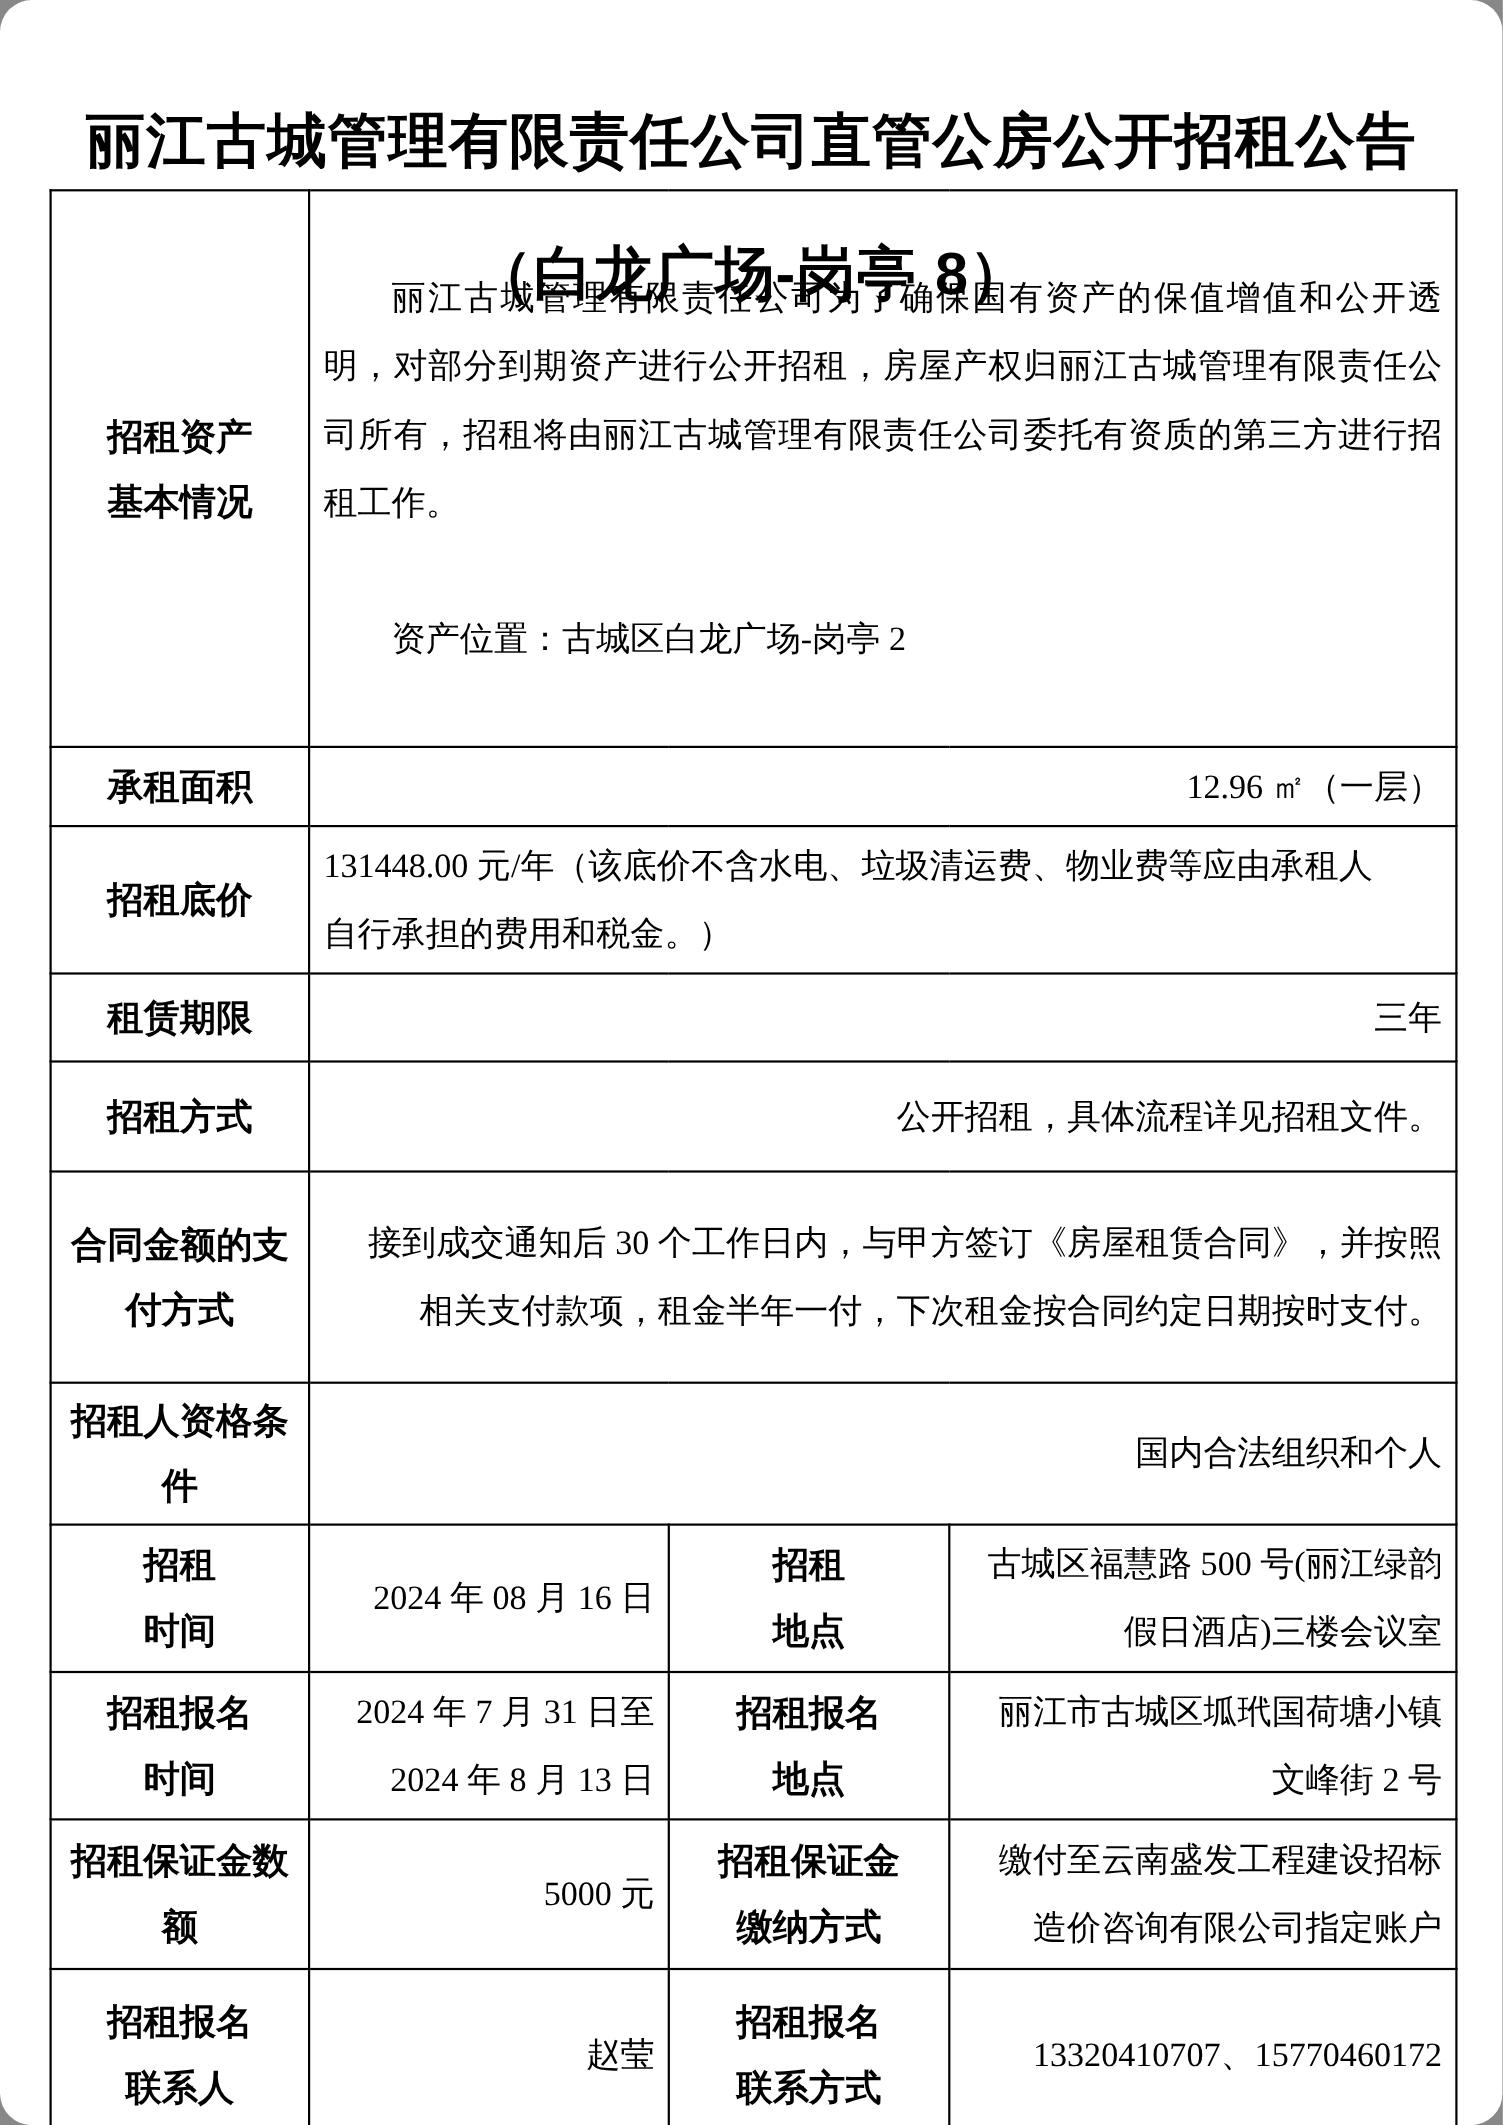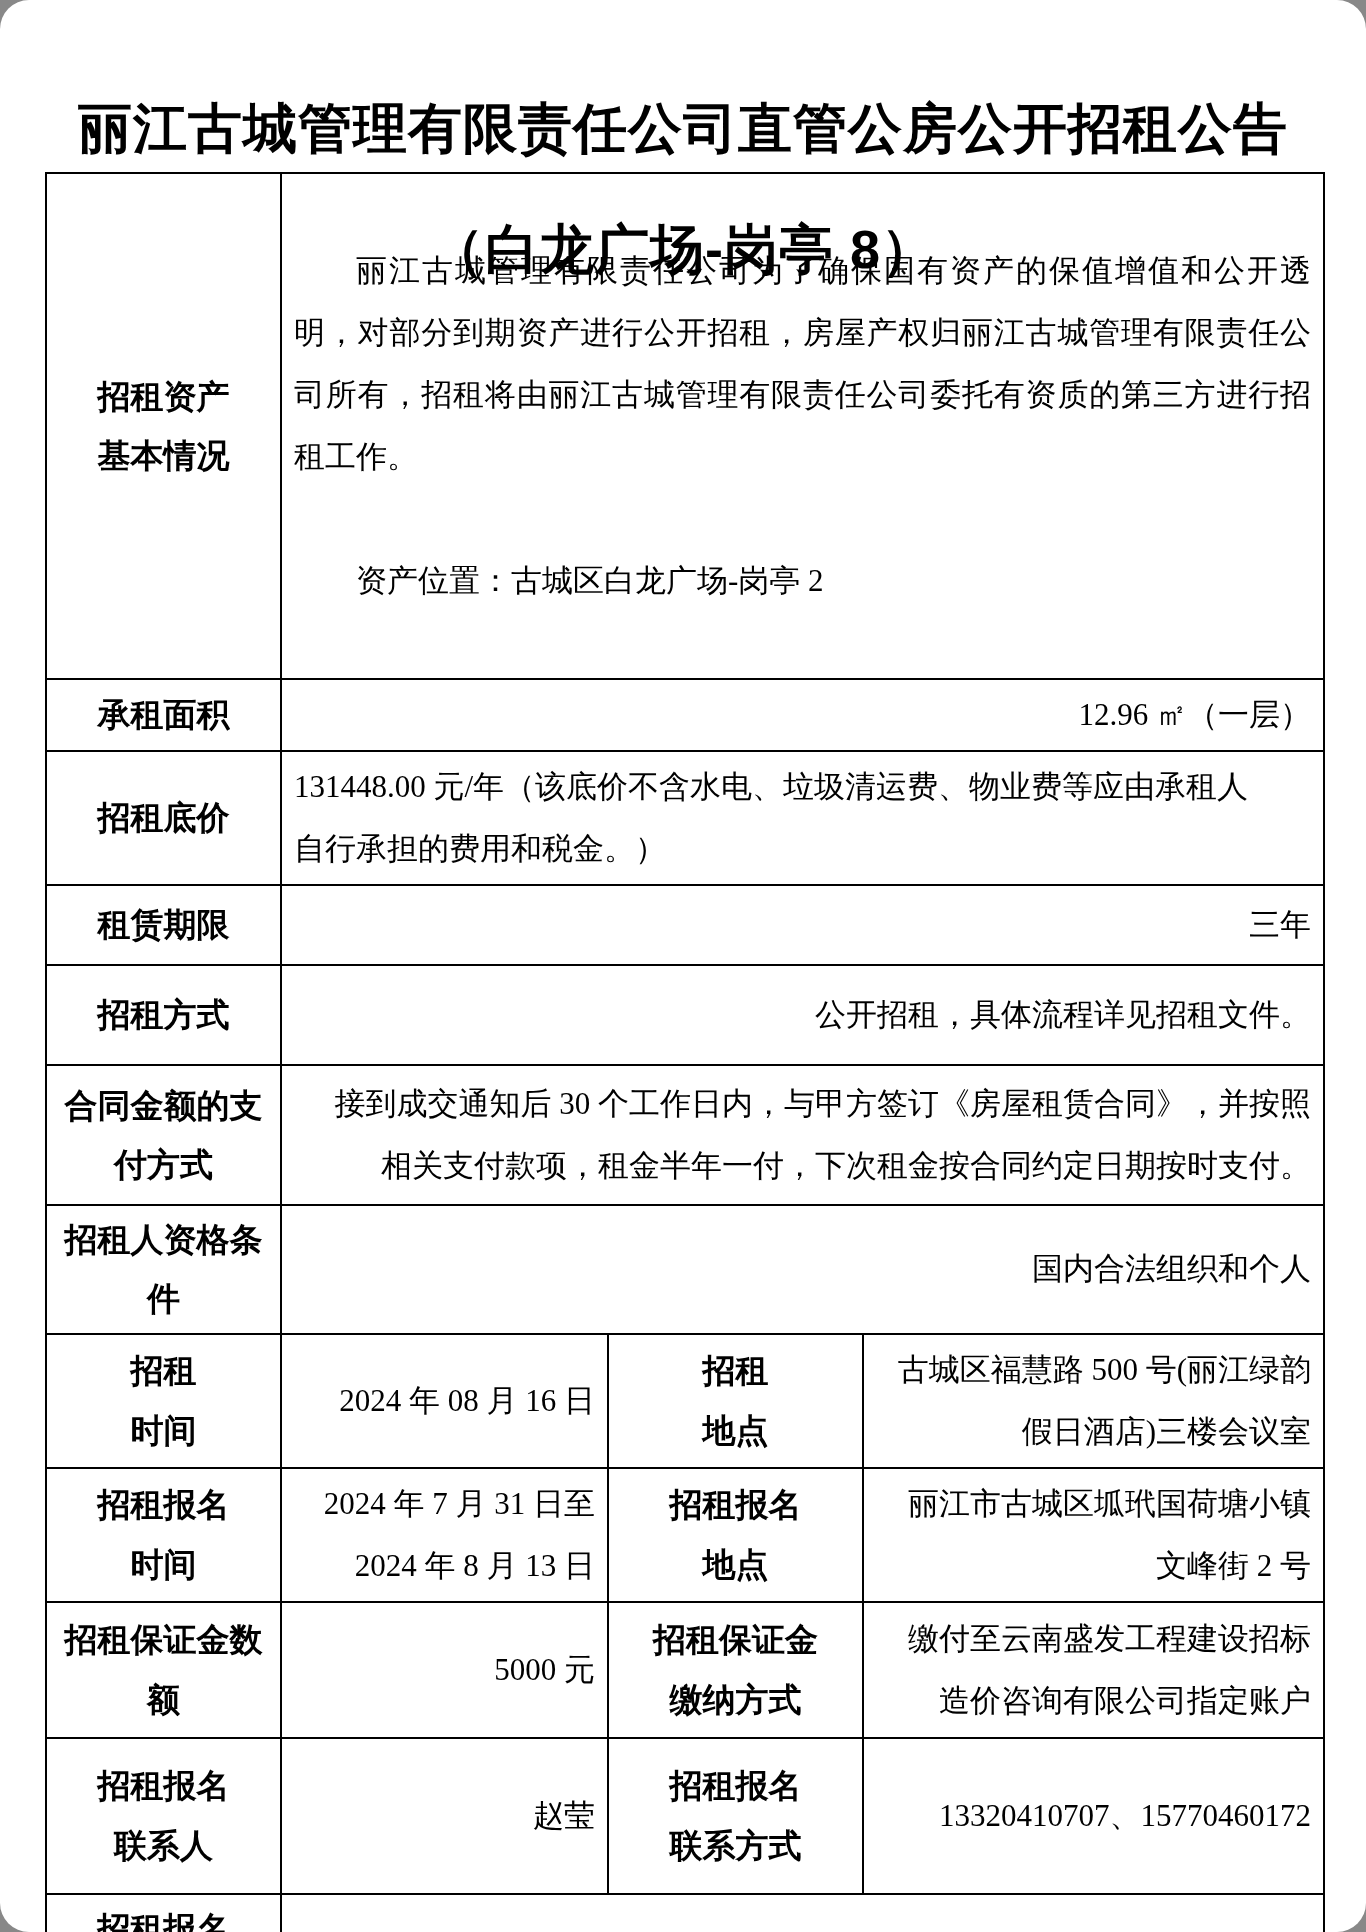--- a/index.html
+++ b/index.html
@@ -103,21 +103,21 @@
       <tr style="height:80px">
         <td class="label">租赁期限</td>
         <td class="value" colspan="3">三年</td>
       </tr>
 
       <tr style="height:100px">
         <td class="label">招租方式</td>
         <td class="value" colspan="3">公开招租，具体流程详见招租文件。</td>
       </tr>
 
-      <tr style="height:140px">
+      <tr style="height:192px">
         <td class="label">合同金额的支
 付方式</td>
         <td class="value" colspan="3">接到成交通知后 30 个工作日内，与甲方签订《房屋租赁合同》，并按照
 相关支付款项，租金半年一付，下次租金按合同约定日期按时支付。</td>
       </tr>
 
       <tr style="height:104px">
         <td class="label">招租人资格条
 件</td>
         <td class="value" colspan="3">国内合法组织和个人</td>

